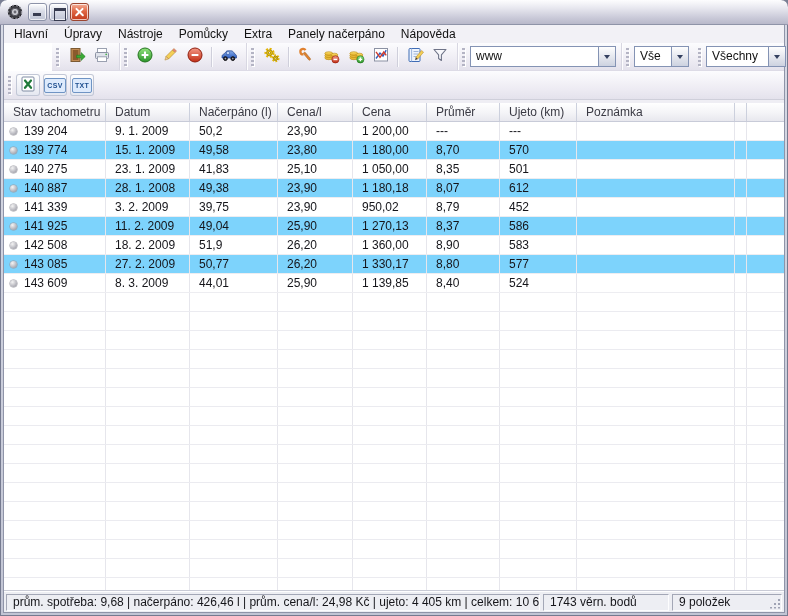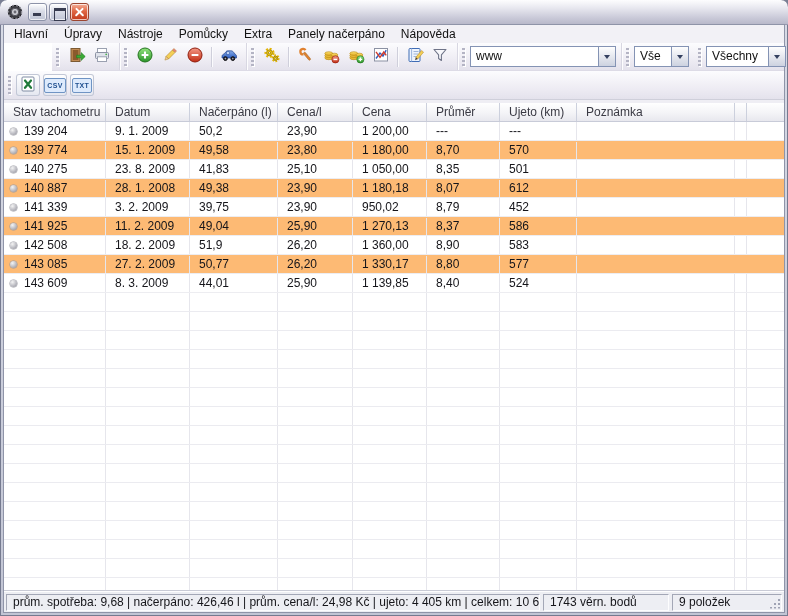--- a/index.html
+++ b/index.html
@@ -48,21 +48,21 @@
   .combo.w-www { width:146px; } .combo.w-vsechny { width:80px; } .combo.w-vse { width:55px; }
 
   
   .spacer { height:3px; flex:none; background:#efeef4; }
   .listview { flex:1; display:flex; flex-direction:column; background:#fff; overflow:hidden; }
   .lv-header { flex:none; height:19px; display:flex; background:linear-gradient(180deg,#ffffff,#f4f4f7 55%,#e8e8ee); border-bottom:1px solid #c8cbd8; }
   .hcell { font-size:12px; color:#3a3a44; line-height:18px; padding-left:9px; border-right:1px solid #ccd0dd; white-space:nowrap; overflow:hidden; cursor:default; flex:none; }
   .hcell.cfill { flex:1; border-right:none; }
   .lv-rows { flex:none; }
   .lv-row { height:19px; display:flex; background:#fff; border-bottom:1px solid #ededf1; cursor:default; }
-  .lv-row.stripe { background:#fdba74;align-items:flex-end; }
+  .lv-row.stripe { background:#7dd3fc; }
   .cell { font-size:12px; color:#15151a; line-height:17px; padding-left:9px; border-right:1px solid #e6e6ec; white-space:nowrap; overflow:hidden; display:flex; align-items:center; flex:none; }
   .cell.cfill { flex:1; border-right:none; }
   .cell.c8 { padding:0; }
   .c0 { width:102px; } .c1 { width:84px; } .c2 { width:88px; } .c3 { width:75px; } .c4 { width:74px; }
   .c5 { width:73px; } .c6 { width:77px; } .c7 { width:158px; } .c8 { width:12px; }
   .cell.c0 { padding-left:6px; }
   .bullet { display:inline-block; width:7px; height:7px; border-radius:50%; flex:none; margin-right:7px;
     background:radial-gradient(circle at 35% 30%,#f4f4f4,#bcbcc3 55%,#8d8d96); box-shadow:0 0 0 .5px #9a9aa2; }
   .lv-empty { flex:1;
     background-image:
@@ -366,21 +366,21 @@
             <div class="cell c6">570</div>
             <div class="cell c7"></div>
             <div class="cell c8"></div>
             <div class="cell cfill"></div>
           </div>
           <div class="lv-row">
             <div class="cell c0">
               <span class="bullet"></span>
               <span>140 275</span>
             </div>
-            <div class="cell c1">23. 8. 2009</div>
+            <div class="cell c1">23. 1. 2009</div>
             <div class="cell c2">41,83</div>
             <div class="cell c3">25,10</div>
             <div class="cell c4">1 050,00</div>
             <div class="cell c5">8,35</div>
             <div class="cell c6">501</div>
             <div class="cell c7"></div>
             <div class="cell c8"></div>
             <div class="cell cfill"></div>
           </div>
           <div class="lv-row stripe">

